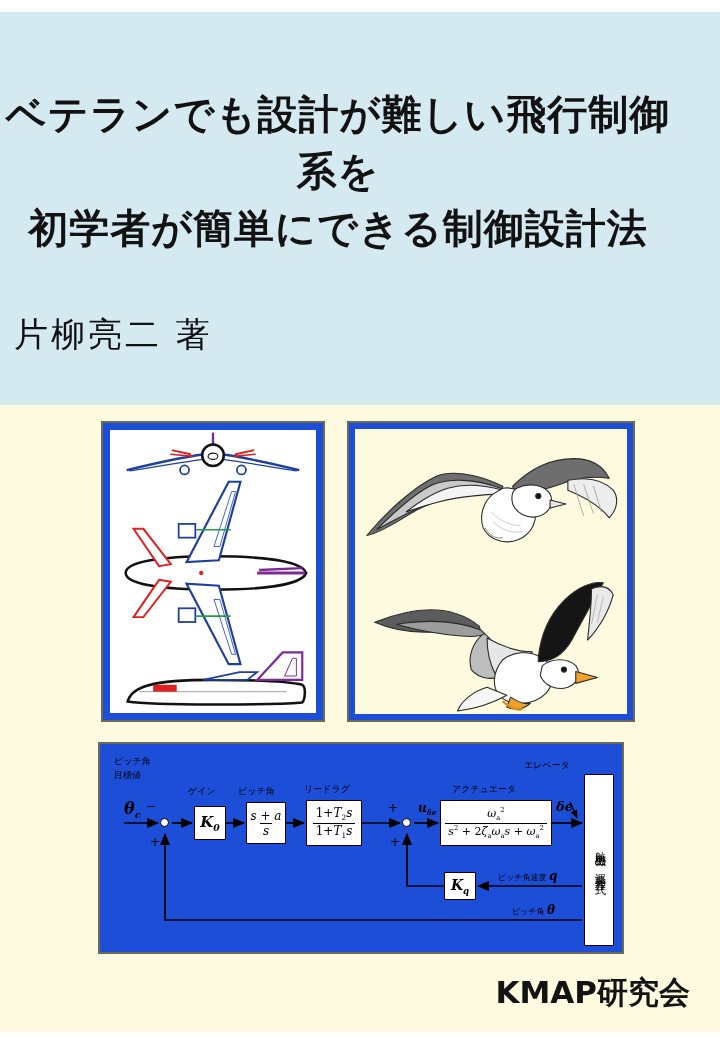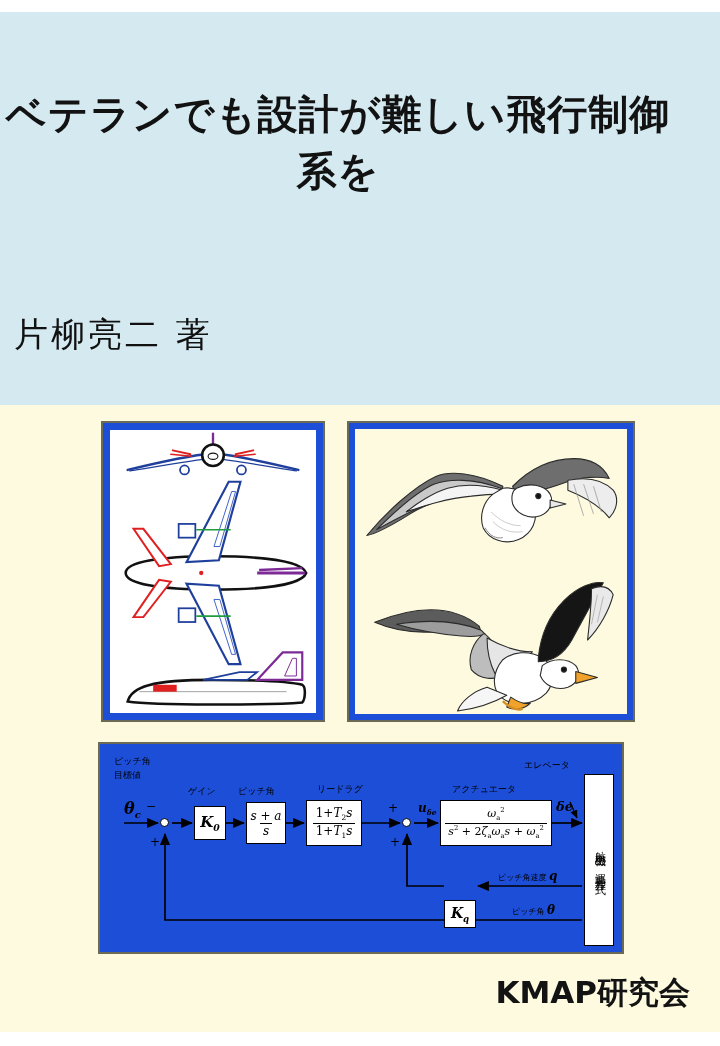--- a/index.html
+++ b/index.html
@@ -65,20 +65,21 @@
 
 <div id="cover">
 
   <div class="band-top-white"></div>
   <div class="band-blue"></div>
   <div class="band-cream"></div>
   <div class="band-bottom-white"></div>
 
   <div class="title-wrap">
     <div class="title-line">ベテランでも設計が難しい飛行制御系を</div>
+    <div class="title-line">初学者が簡単にできる制御設計法</div>
   </div>
 
   <div class="author-wrap">
     <span class="author">片柳亮二  著</span>
   </div>
 
   <div class="panel" id="panel-aircraft">
     <div class="panel-inner-white">
       <svg viewBox="0 0 210 287" width="100%" height="100%">
 
@@ -255,21 +256,21 @@
       </div>
 
       <div class="bd-lbl jp" style="left:138px;top:42px;">ピッチ角</div>
       <div class="bd-box" style="left:146px;top:58px;width:40px;height:42px;font-size:12px;">
         <span class="frac">
           <span class="num"><em class="it">s + a</em></span>
           <span class="den"><em class="it">s</em></span>
         </span>
       </div>
 
-      <div class="bd-lbl jp" style="left:204px;top:40px;margin-left:13px;">リードラグ</div>
+      <div class="bd-lbl jp" style="left:204px;top:40px;">リードラグ</div>
       <div class="bd-box" style="left:206px;top:56px;width:56px;height:46px;font-size:12px;">
         <span class="frac">
           <span class="num">1+<em class="it">T</em><sub class="sb">2</sub><em class="it">s</em></span>
           <span class="den">1+<em class="it">T</em><sub class="sb">1</sub><em class="it">s</em></span>
         </span>
       </div>
 
       <div class="sj" style="left:302px;top:74px;"></div>
       <div class="bd-lbl sign" style="left:288px;top:58px;">+</div>
       <div class="bd-lbl sign" style="left:290px;top:92px;">+</div>
@@ -292,21 +293,21 @@
       </div>
 
       <div class="plant" style="left:484px;top:30px;width:30px;height:172px;">
         <span>航空機の運動方程式</span>
       </div>
 
       <div class="bd-lbl jp-sm" style="left:398px;top:126px;">
         <span>ピッチ角速度</span>
         <span class="sym" style="font-size:12px;">q</span>
       </div>
-      <div class="bd-box" style="left:344px;top:128px;width:32px;height:28px;font-size:14px;margin-top:28px;">
+      <div class="bd-box" style="left:344px;top:128px;width:32px;height:28px;font-size:14px;">
         <span class="sym"><em class="it">K</em><sub class="sb">q</sub></span>
       </div>
 
       <div class="bd-lbl jp-sm" style="left:412px;top:160px;">
         <span>ピッチ角</span>
         <span class="sym" style="font-size:12px;">θ</span>
       </div>
 
     </div>
   </div>

